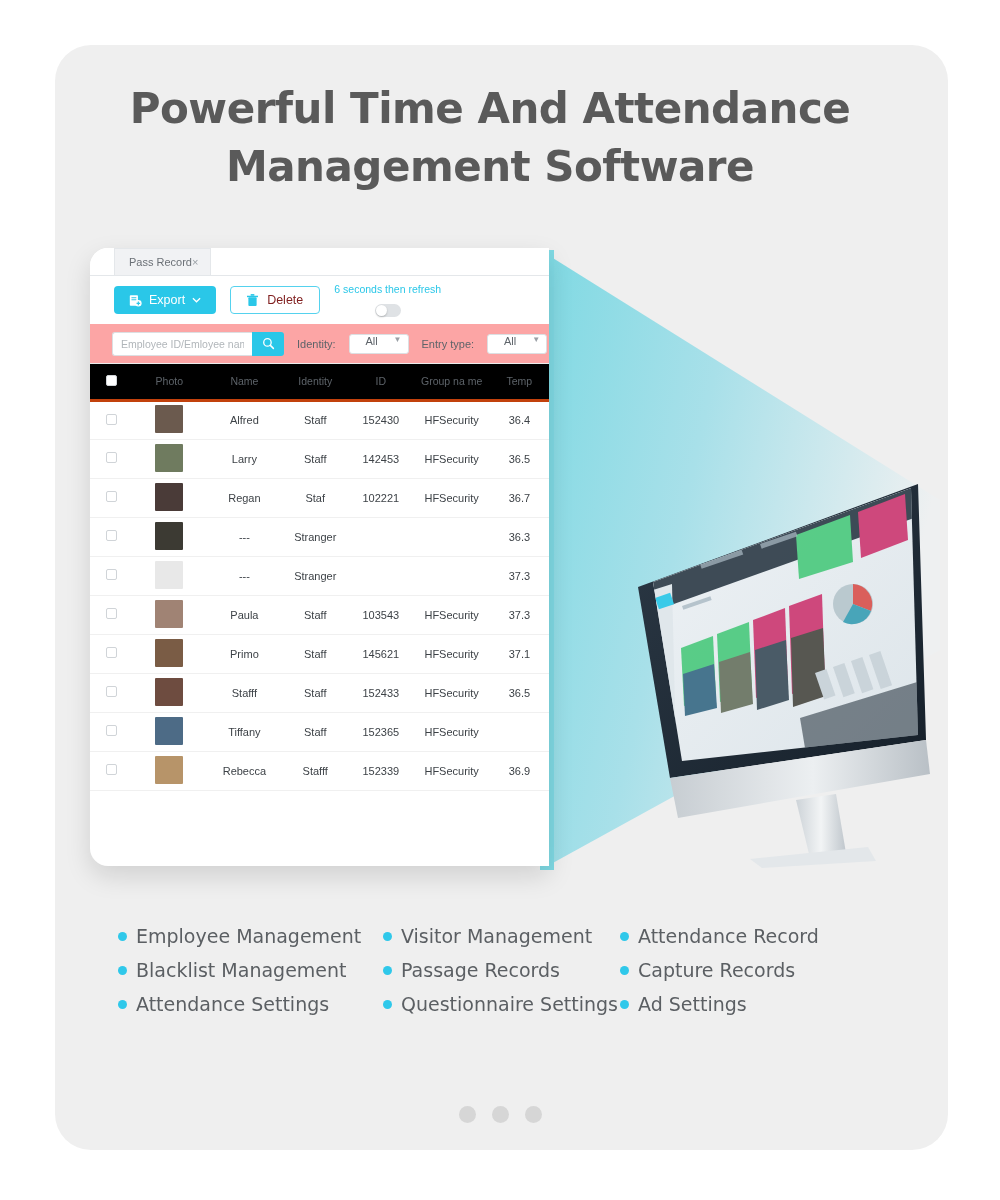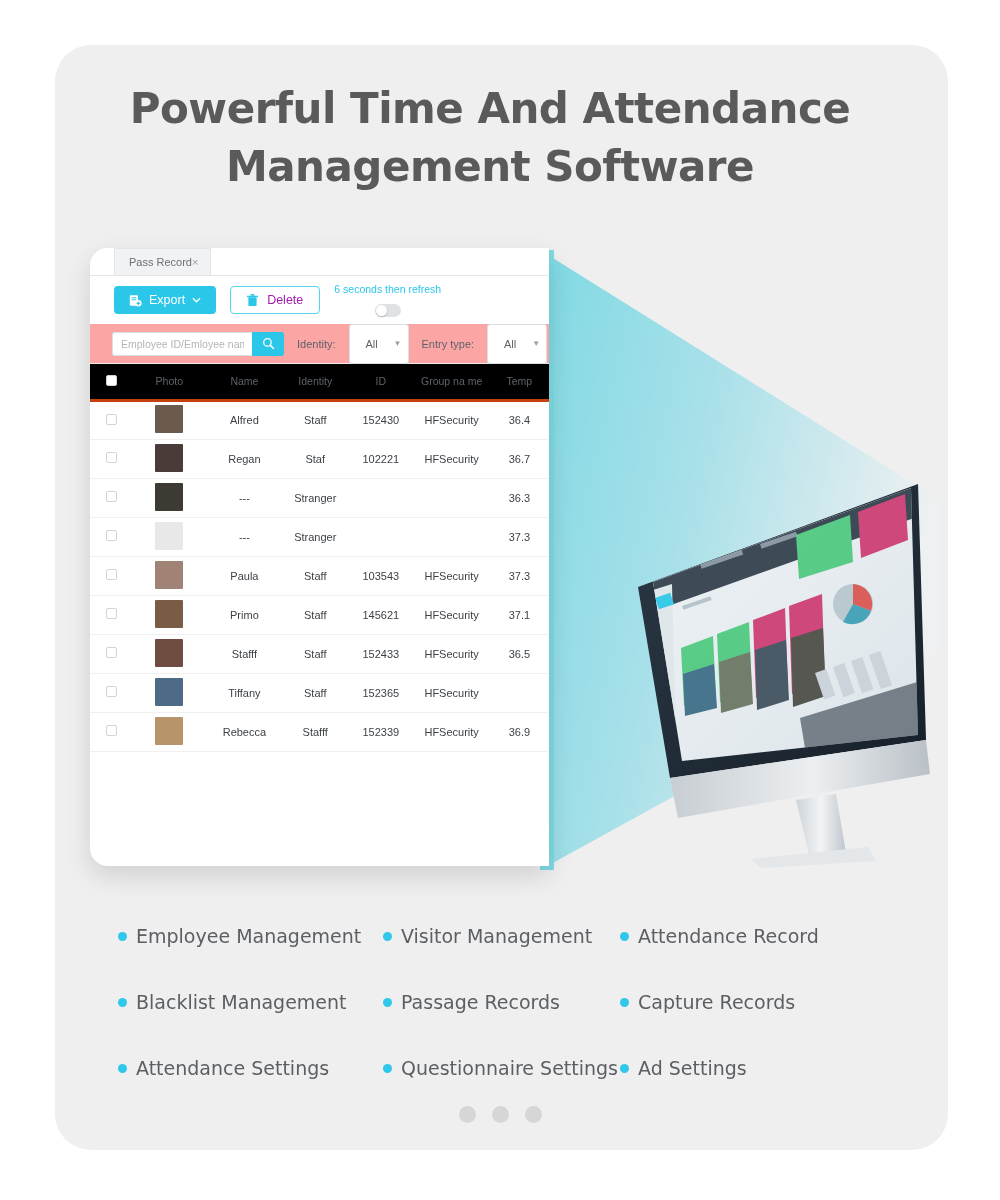--- a/index.html
+++ b/index.html
@@ -78,21 +78,21 @@
     display: flex; align-items: center;
     padding-left: 24px; gap: 14px;
   }
   .btn-export {
     background: #2ac7e8; color: #fff; border: none;
     height: 28px; border-radius: 4px;
     display: flex; align-items: center; gap: 7px;
     padding: 0 15px; font-size: 12.5px;
   }
   .btn-delete {
-    background: #fff; color: #a21caf;
+    background: #fff; color: #7f1d1d;
     border: 1px solid #55d2ee; height: 28px; border-radius: 4px;
     display: flex; align-items: center; gap: 9px;
     padding: 0 16px; font-size: 12.5px;
   }
   .refresh-wrap { display: flex; align-items: center; gap: 9px; flex-direction: column; }
   .refresh-text { font-size: 10.5px; color: #2ac7e8; }
   .toggle {
     width: 26px; height: 13px; border-radius: 7px;
     background: #dfe2e5; position: relative;
   }
@@ -118,23 +118,23 @@
     font-family: "Liberation Sans", sans-serif;
   }
   .search-input::placeholder { color: #b1b6ba; }
   .search-btn {
     width: 32px; height: 24px; background: #2ac7e8;
     border: none; border-radius: 0 3px 3px 0;
     display: flex; align-items: center; justify-content: center;
   }
   .flab { font-size: 11px; color: #5d6369; }
   .fselect {
-    width: 60px; height: 40px; background: #fff;
+    width: 60px; height: 20px; background: #fff;
     border: 1px solid #dcdfe2; border-radius: 3px;
-    display: flex; align-items: center; justify-content: space-between;
+    display: flex; align-items: flex-start; justify-content: space-between;
     padding: 0 6px 0 0; font-size: 11px; color: #5d6369;
   }
   .fselect .fv { flex: 1; text-align: center; }
   .caret { color: #9aa0a6; font-size: 8px; }
 
   
   table.recs { width: 100%; border-collapse: collapse; table-layout: fixed; }
   table.recs th {
     background: #000000; height: 36px;
     font-size: 10.5px; font-weight: normal; color: #5d6369;
@@ -166,21 +166,21 @@
   .temp-ok   { color: #5bc94a; }
   .temp-high { color: #f16c6c; }
   .gname { font-size: 10px; }
   .hdr-group { line-height: 13px; }
 
   
   .features {
     position: absolute; left: 118px; top: 925px;
     width: 760px;
     display: grid; grid-template-columns: 265px 237px 258px;
-    row-gap: 44px;
+    row-gap: 12px;
   }
   .feat { display: flex; align-items: center; gap: 9px; }
   .dot { width: 9px; height: 9px; border-radius: 50%; background: #2fc8ea; flex: none; }
   .feat-label {
     font-size: 19px; color: #5b5f63;
     font-family: "DejaVu Sans", sans-serif;
   }
 
   
   .cdots {
@@ -366,20 +366,29 @@
             <td><span class="cb"></span></td>
             <td><span class="avatar" style="background:#6b5a4e"></span></td>
             <td>Alfred</td>
             <td class="ident-staff">Staff</td>
             <td>152430</td>
             <td class="gname">HFSecurity</td>
             <td class="temp-ok">36.4</td>
           </tr>
           <tr>
             <td><span class="cb"></span></td>
+            <td><span class="avatar" style="background:#6f7b5f"></span></td>
+            <td>Larry</td>
+            <td class="ident-staff">Staff</td>
+            <td>142453</td>
+            <td class="gname">HFSecurity</td>
+            <td class="temp-ok">36.5</td>
+          </tr>
+          <tr>
+            <td><span class="cb"></span></td>
             <td><span class="avatar" style="background:#4a3b38"></span></td>
             <td>Regan</td>
             <td class="ident-staff">Staf</td>
             <td>102221</td>
             <td class="gname">HFSecurity</td>
             <td class="temp-ok">36.7</td>
           </tr>
           <tr>
             <td><span class="cb"></span></td>
             <td><span class="avatar" style="background:#3c3a33"></span></td>

